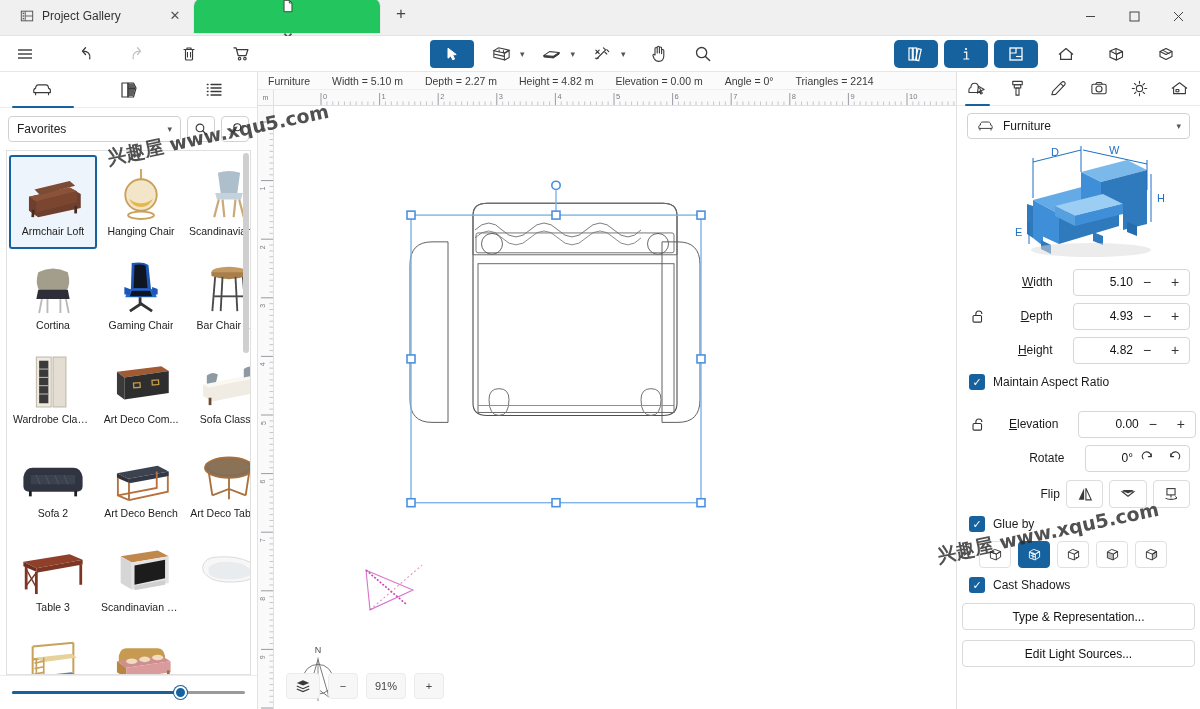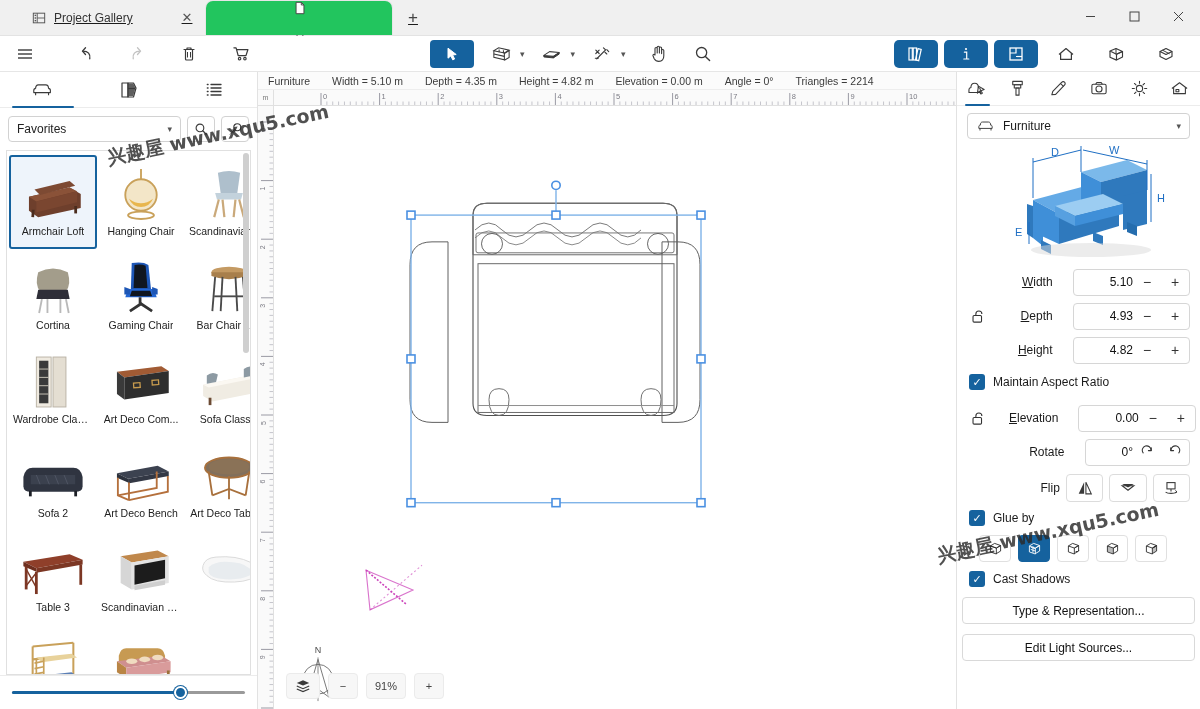--- a/index.html
+++ b/index.html
@@ -21,21 +21,21 @@
   }
 
   
   .titlebar {
     height: 36px; min-height: 36px;
     background: #f0f0f0;
     display: flex; align-items: flex-end;
     position: relative;
     border-bottom: 1px solid #e3e3e3;
   }
-  .tabs { display: flex; align-items: flex-end; height: 36px; padding-left: 20px; text-decoration: underline; }
+  .tabs { display: flex; align-items: flex-start; height: 36px; padding-left: 8px; }
   .tab {
     height: 34px; min-width: 186px;
     display: flex; align-items: center; gap: 8px;
     padding: 0 10px 0 12px;
     border-radius: 7px 7px 0 0;
     font-size: 12px;
     color: #333;
     position: relative;
   }
   .tab.inactive { background: #f0f0f0; }
@@ -784,21 +784,21 @@
           <div class="fill"></div>
           <div class="knob"></div>
         </div>
       </div>
     </div>
 
     <div class="center">
       <div class="statusbar">
         <span>Furniture</span>
         <span>Width = 5.10 m</span>
-        <span>Depth = 4.35 m</span>
+        <span>Depth = 2.27 m</span>
         <span>Height = 4.82 m</span>
         <span>Elevation = 0.00 m</span>
         <span>Angle = 0°</span>
         <span>Triangles = 2214</span>
       </div>
 
       <div class="plan-wrap">
         <div class="ruler-row">
           <div class="ruler-corner">m</div>
           <div class="ruler-h">
@@ -1261,21 +1261,21 @@
           <span class="sbtn">−</span>
           <span class="sbtn">+</span>
         </div>
       </div>
 
       <div class="check-row">
         <span class="cb">✓</span>
         <span class="txt">Maintain Aspect Ratio</span>
       </div>
 
-      <div class="field-row" style="margin-top:8px">
+      <div class="field-row" style="margin-top:14px">
         <div class="lockcell">
           <svg width="17" height="17" viewBox="0 0 18 18">
             <rect x="3.2" y="8" width="9" height="7" rx="1.2" fill="none" stroke="#333" stroke-width="1.15"></rect>
             <path d="M6.2 8V6.3a3.2 3.2 0 016.4 0" fill="none" stroke="#333" stroke-width="1.15"></path>
           </svg>
         </div>
         <div class="field-label"><u>E</u>levation</div>
         <div class="spinner">
           <span class="val">0.00</span>
           <span class="sbtn">−</span>

